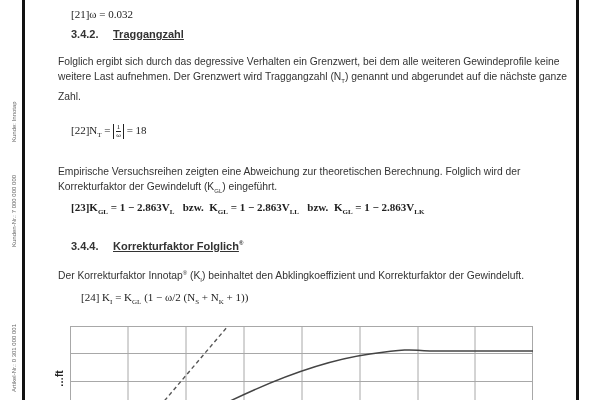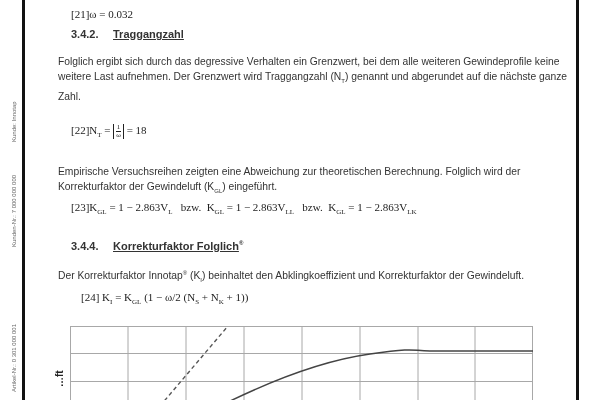--- a/index.html
+++ b/index.html
@@ -57,21 +57,21 @@
     <span>=</span>
     <span class="frac"><span class="top">1</span><span>ω</span></span>
     <span>= 18</span>
   </div>
 
 
   <div class="para" style="top:164px;">
     <span>Empirische Versuchsreihen zeigten eine Abweichung zur theoretischen Berechnung. Folglich wird der Korrekturfaktor der Gewindeluft (K</span><sub>GL</sub><span>) eingeführt.</span>
   </div>
 
-  <div class="eq" style="left:46px; top:201px;">
+  <div class="eq" style="left:46px; top:201px;font-weight:bold;">
     <span>[23]</span><span>K</span><sub>GL</sub><span> = 1 − 2.863V</span><sub>L</sub>
     &nbsp;&nbsp;<span>bzw.</span>&nbsp;
     <span>K</span><sub>GL</sub><span> = 1 − 2.863V</span><sub>LL</sub>
     &nbsp;&nbsp;<span>bzw.</span>&nbsp;
     <span>K</span><sub>GL</sub><span> = 1 − 2.863V</span><sub>LK</sub>
   </div>
 
   <div class="heading" style="left:46px; top:240px;">
     <span class="num">3.4.4.</span><span class="title">Korrekturfaktor Folglich</span><sup>®</sup>
   </div>

